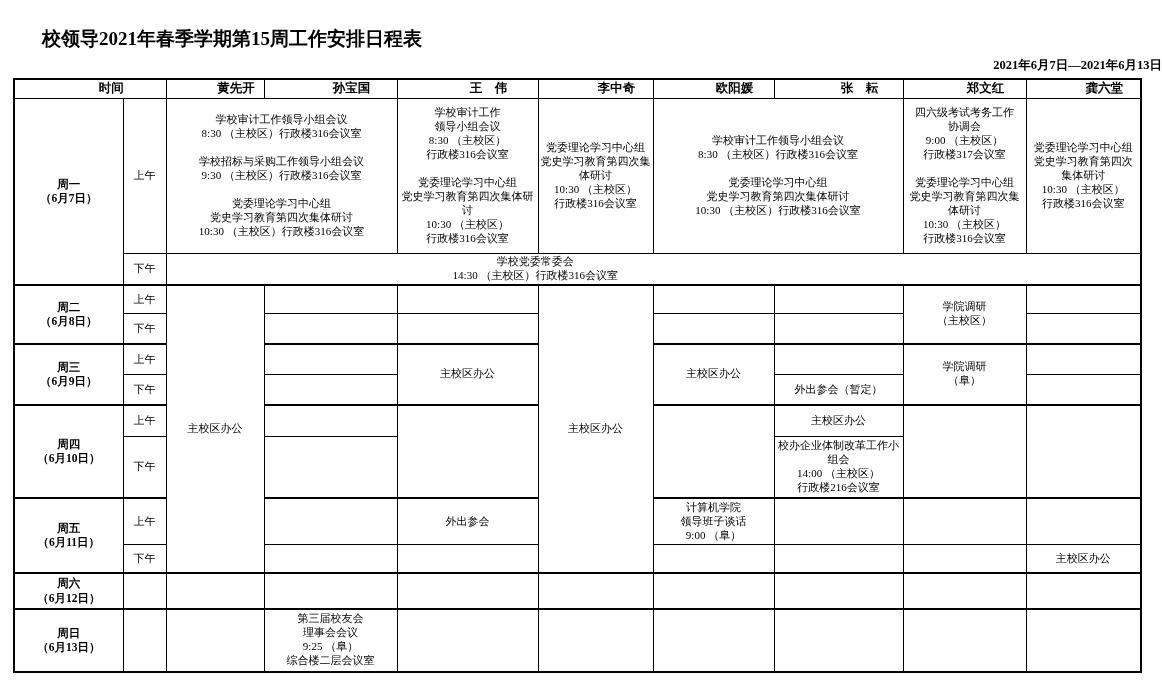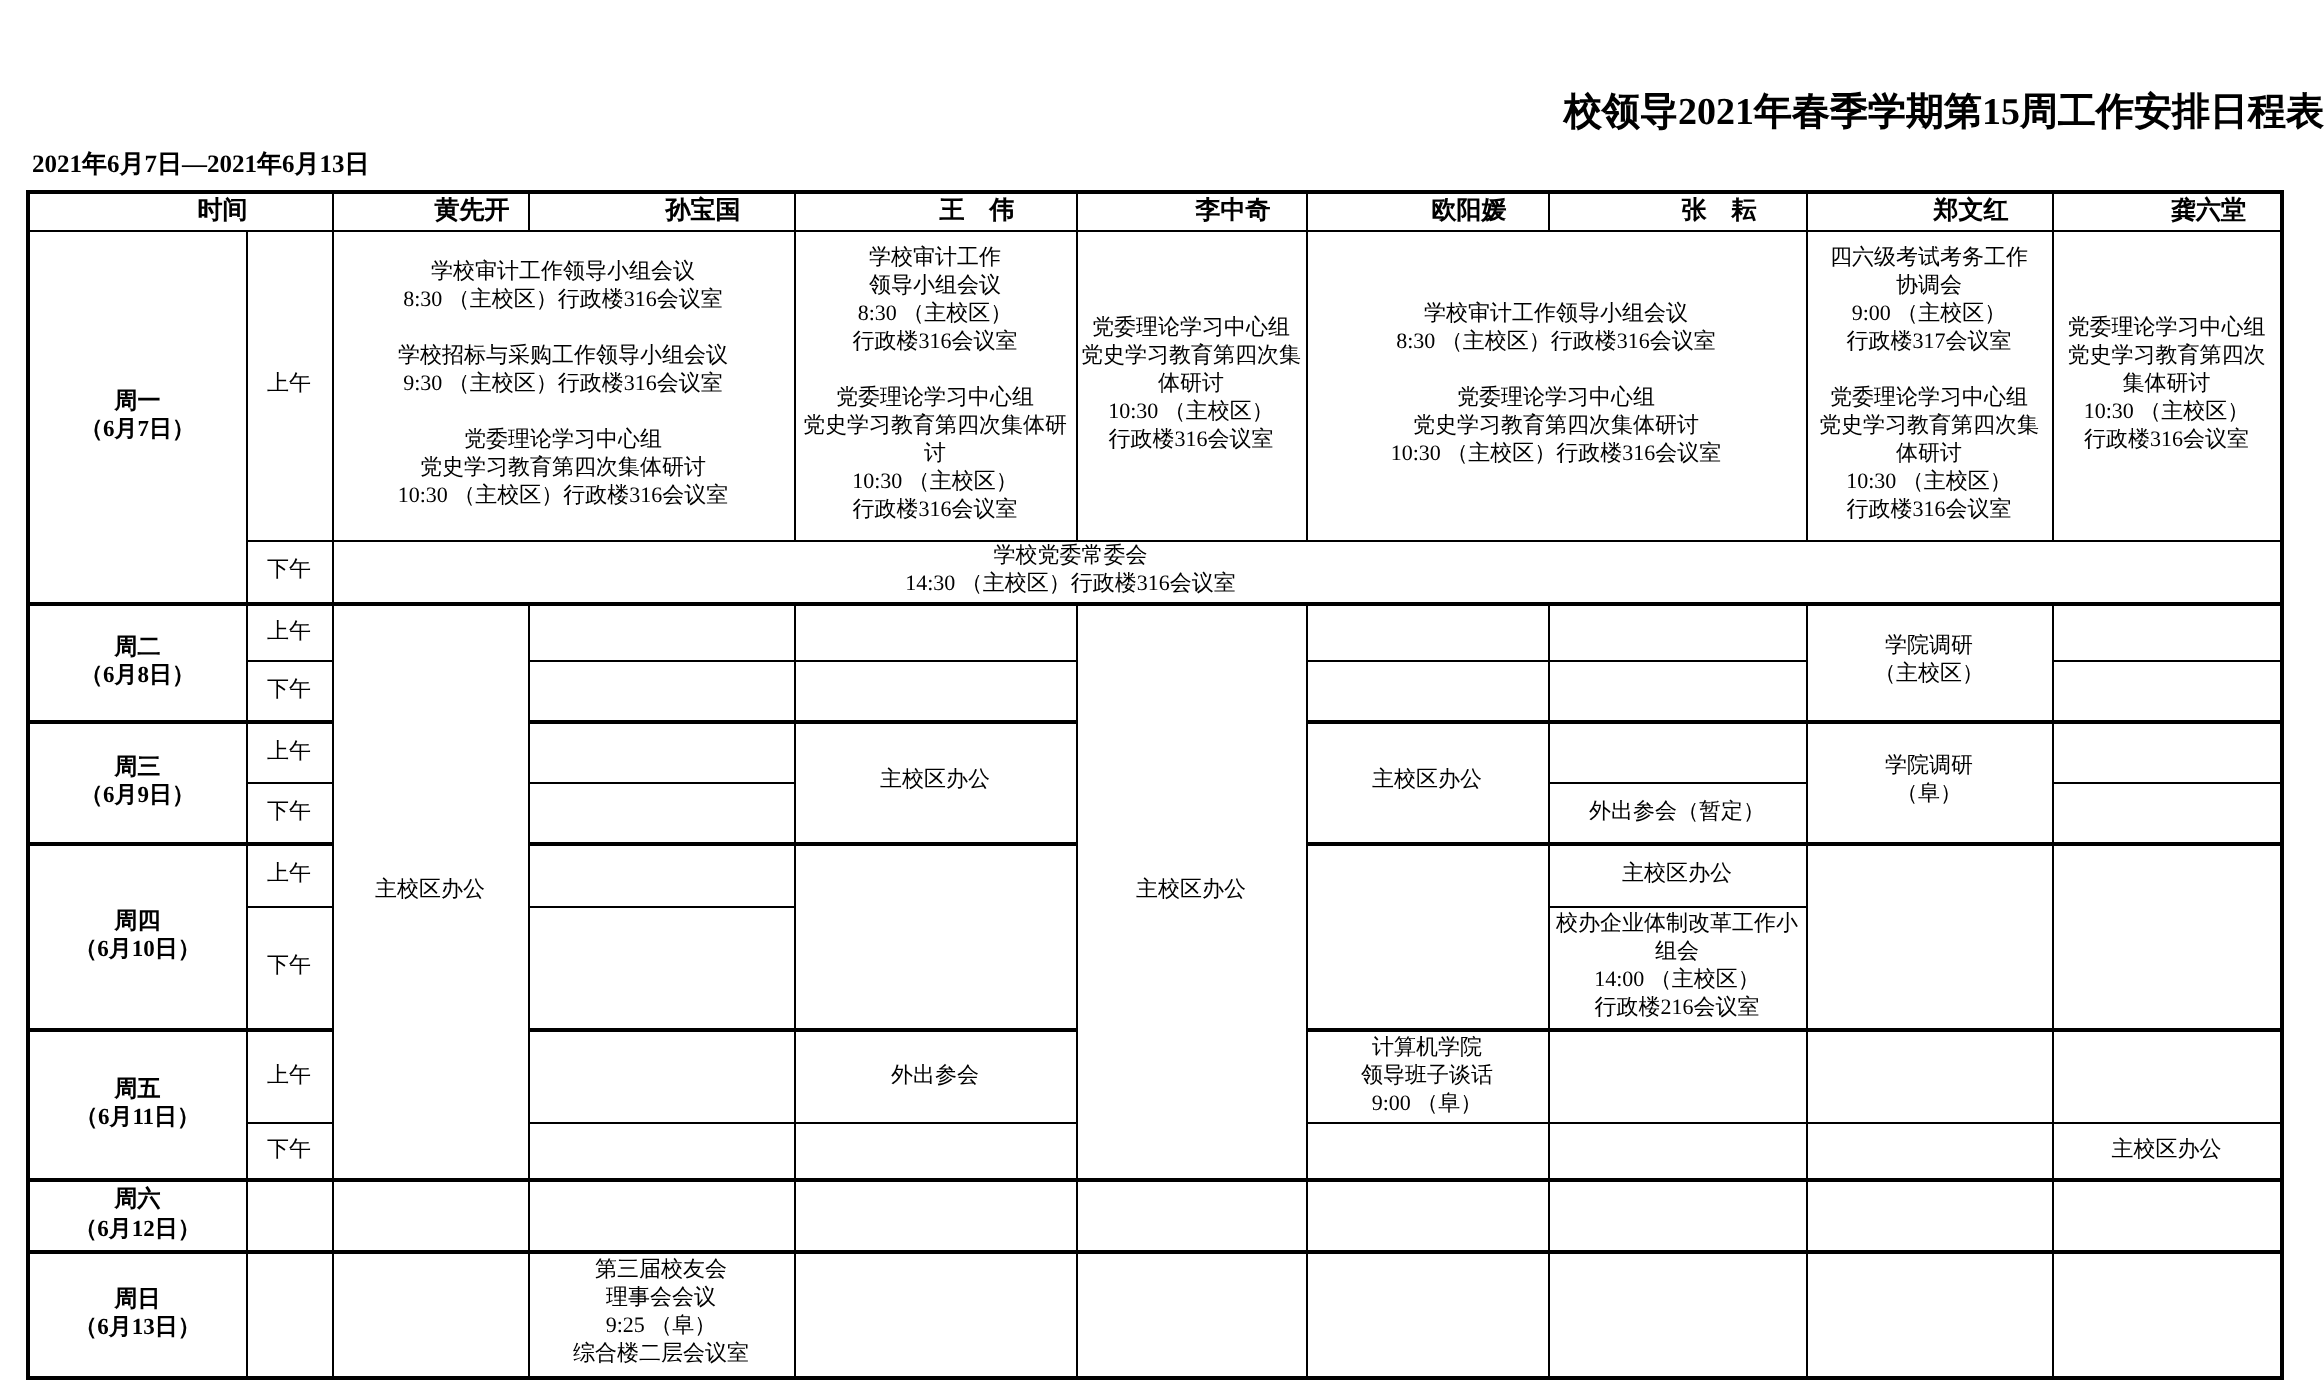--- a/index.html
+++ b/index.html
@@ -3,26 +3,26 @@
 <meta charset="utf-8">
 <style>
   html,body{margin:0;padding:0;background:#fff;}
   body{
     width:1162px;height:697px;
     font-family:"Liberation Serif", serif;
     color:#000;
     overflow:hidden;
   }
   .title{
-    text-align:right;font-weight:bold;font-size:19px;
-    margin:43px 0 0 0;padding-left:42px;
+    text-align:left;font-weight:bold;font-size:19px;
+    margin:26px 0 0 0;padding-left:42px;
   }
   .subtitle{
-    text-align:left;font-weight:bold;font-size:12.5px;
-    margin:5px 0 4px 16px;
+    text-align:right;font-weight:bold;font-size:12.5px;
+    margin:5px 0 4px 0;
   }
   table.schedule{
     border-collapse:collapse;table-layout:fixed;
     margin-left:13px;width:1127px;
     border:2px solid #000;
   }
   .schedule th,.schedule td{
     border:1px solid #000;
     text-align:center;vertical-align:middle;
     font-size:11px;line-height:1.27;

